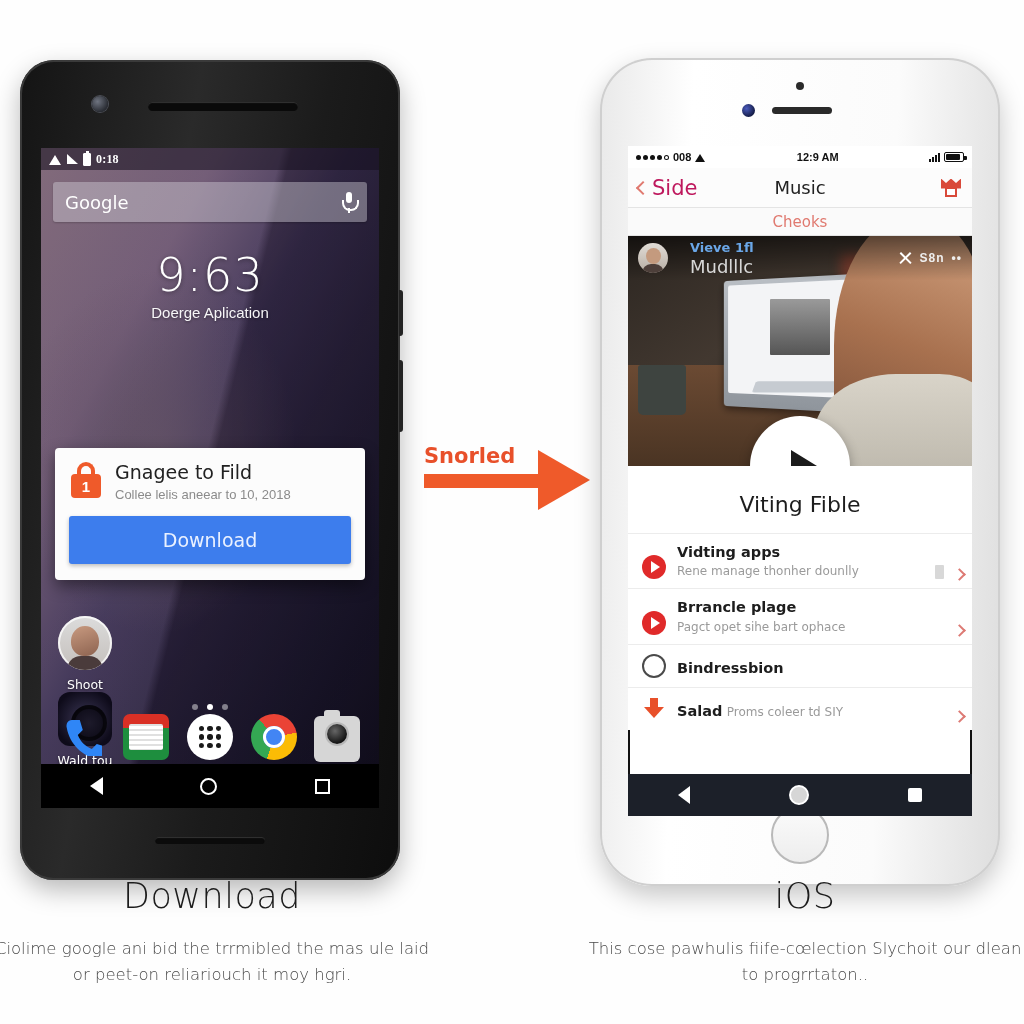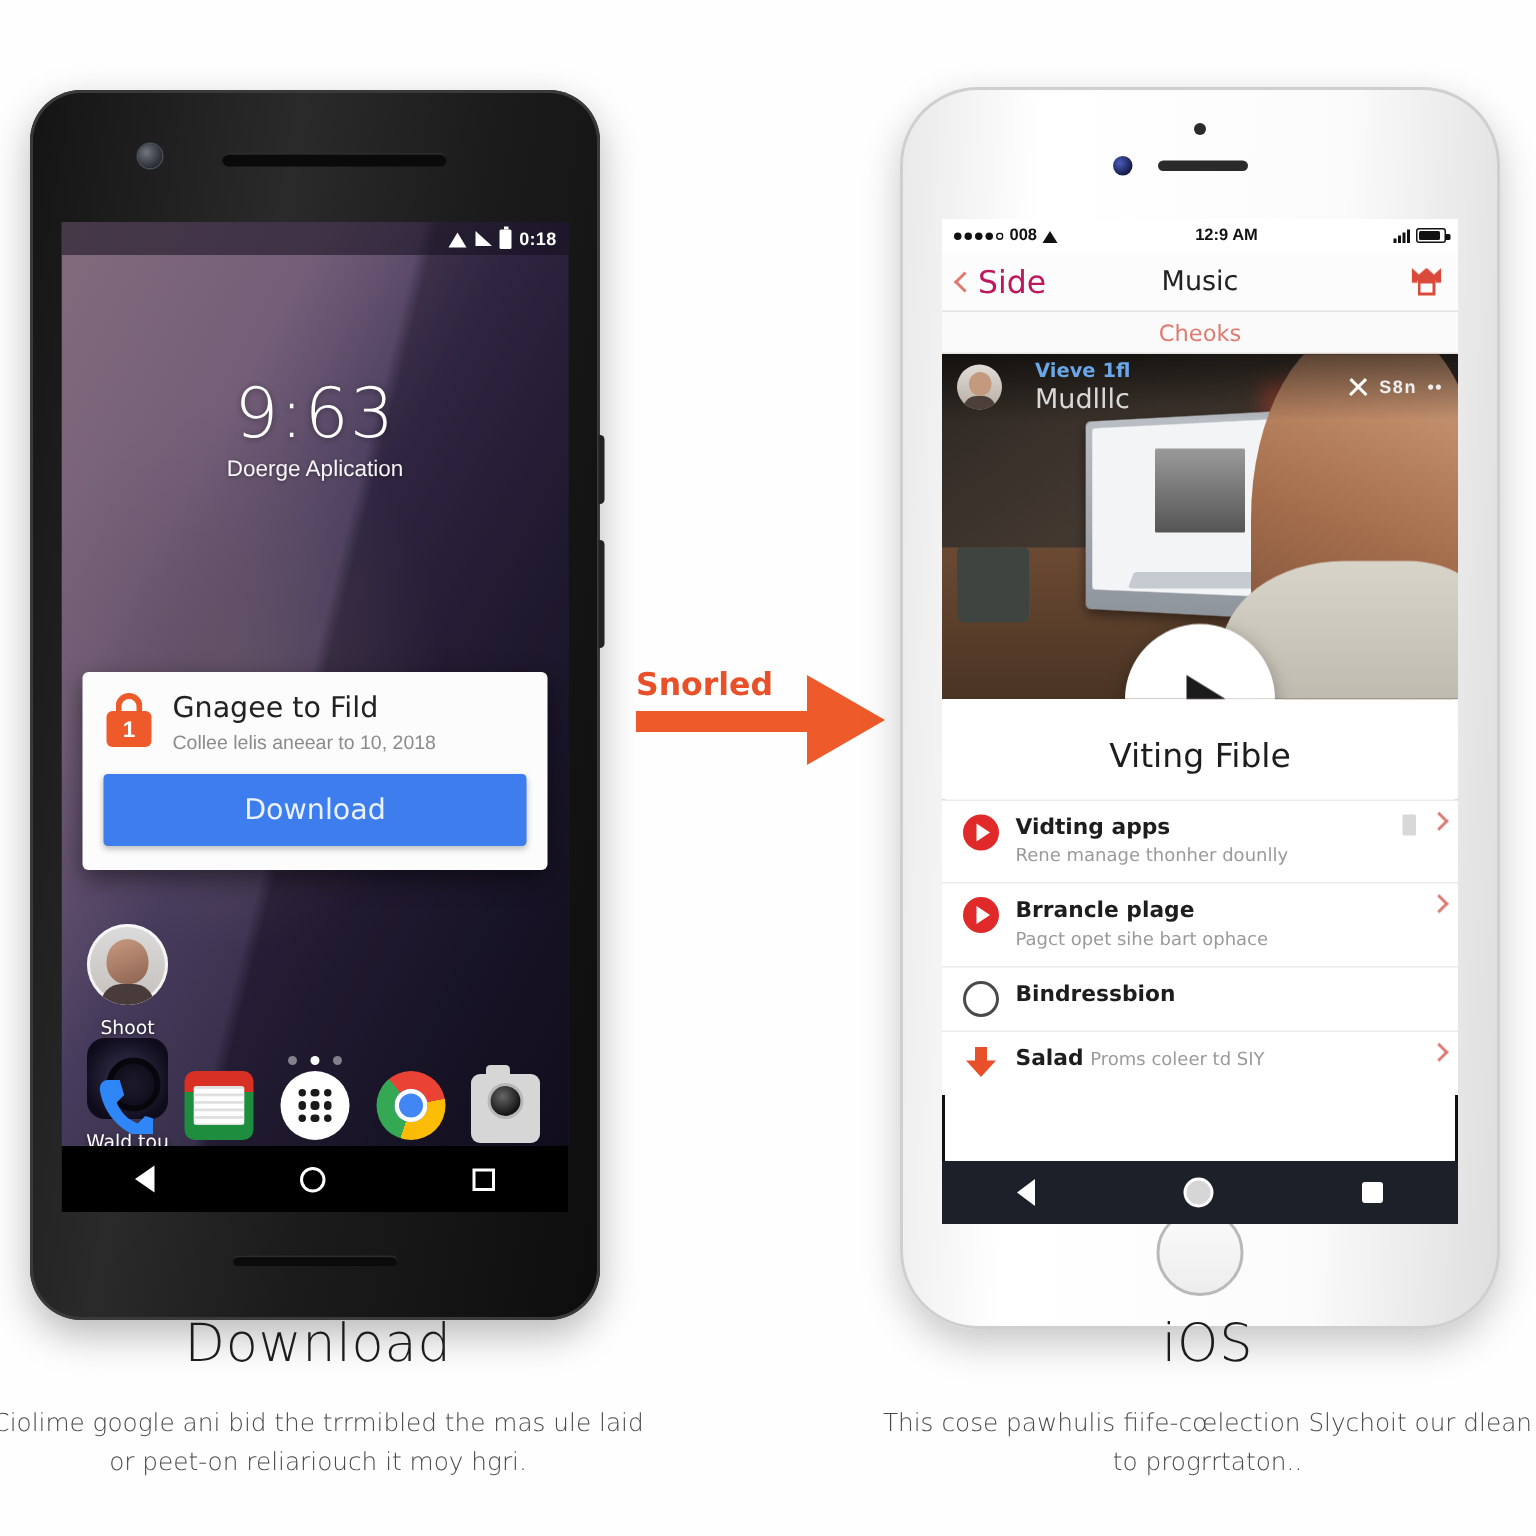--- a/index.html
+++ b/index.html
@@ -28,23 +28,23 @@
     background:#241a2e;
   }
   .wallpaper { position:absolute; inset:0;
     background:
       radial-gradient(ellipse 200px 260px at 34% 46%, rgba(90,72,92,.85), rgba(0,0,0,0) 70%),
       linear-gradient(118deg, #7a6273 0%, #6b5470 26%, #3b2f52 45%, #2c2340 60%, #1d1830 80%, #130f20 100%);
   }
   .wallpaper::after{ content:""; position:absolute; inset:0;
     background: linear-gradient(104deg, rgba(255,255,255,.06) 0 48%, rgba(0,0,0,.22) 50% 100%); }
   .a-status { position:absolute; top:0; left:0; right:0; height:22px;
-    display:flex; align-items:center; justify-content:flex-end; gap:5px;
+    display:flex; align-items:center; gap:5px;
     padding:0 8px; color:#fff; font-size:12px; font-weight:bold;
-    background: rgba(20,14,30,.55); z-index:4; }
+    background: rgba(20,14,30,.55); z-index:4;font-family:Liberation Serif, serif; }
   .ico-wifi { width:13px; height:11px; position:relative; }
   .ico-wifi::before{content:"";position:absolute;left:0;bottom:0;border-left:6.5px solid transparent;
     border-right:6.5px solid transparent;border-bottom:10px solid #fff;}
   .ico-sig { width:0;height:0;border-left:11px solid #fff;border-top:10px solid transparent; }
   .ico-batt { width:8px;height:13px;border:1.6px solid #fff;border-radius:1px;background:#fff;position:relative;}
   .ico-batt::before{content:"";position:absolute;top:-3px;left:1.5px;width:3px;height:2px;background:#fff;}
   .clock-mini{ font-size:12px; letter-spacing:.2px; }
 
   .searchbar {
     position:absolute; top:34px; left:12px; right:12px; height:40px; z-index:3;
@@ -231,21 +231,21 @@
   .v-tag{color:#eee;font-size:12px;font-weight:bold;letter-spacing:1px;}
   .play-btn{position:absolute;left:50%;top:100%;transform:translate(-50%,-50%);width:100px;height:100px;
     border-radius:50%;background:#fff;box-shadow:0 3px 12px rgba(0,0,0,.3);z-index:6;
     display:flex;align-items:center;justify-content:center;}
   .play-btn i{width:0;height:0;border-left:26px solid #1b1b1b;border-top:16px solid transparent;
     border-bottom:16px solid transparent;margin-left:7px;display:block;}
 
   .i-heading{padding:26px 0 16px;text-align:center;font-size:22px;color:#1d1d1d;
     font-family:"DejaVu Sans",sans-serif;background:#fff;}
   .i-list{background:#fff;}
-  .i-row{display:flex;align-items:flex-start;gap:11px;padding:9px 8px 9px 14px;border-top:1px solid #ececec;}
+  .i-row{display:flex;align-items:flex-end;gap:11px;padding:9px 8px 9px 14px;border-top:1px solid #ececec;}
   .r-ic{width:24px;height:24px;flex:0 0 24px;border-radius:50%;position:relative;}
   .r-ic.play{background:#e02a2a;}
   .r-ic.play::after{content:"";position:absolute;left:9px;top:6px;width:0;height:0;border-left:9px solid #fff;
     border-top:6px solid transparent;border-bottom:6px solid transparent;}
   .r-ic.dl{background:transparent;}
   .r-ic.dl::before{content:"";position:absolute;left:8px;top:1px;width:8px;height:11px;background:#e8502a;}
   .r-ic.dl::after{content:"";position:absolute;left:2px;top:10px;width:0;height:0;border-left:10px solid transparent;
     border-right:10px solid transparent;border-top:11px solid #e8502a;}
   .r-ic.circ{background:transparent;box-shadow:inset 0 0 0 2px #4a4a4a;}
   .r-txt{flex:1;min-width:0;}
@@ -287,20 +287,26 @@
     <div class="a-screen">
       <div class="wallpaper"></div>
 
       <div class="a-status">
         <span class="ico-wifi"></span>
         <span class="ico-sig"></span>
         <span class="ico-batt"></span>
         <span class="clock-mini">0:18</span>
       </div>
 
+      <div class="searchbar">
+        <span class="gtext">Google</span>
+        <span class="mic-icon">
+            <span class="mic-stem"></span>
+          </span>
+      </div>
 
       <div class="lock-clock">
         <div class="big">9:63</div>
         <div class="sub">Doerge Aplication</div>
       </div>
 
       <div class="dl-card">
         <div class="dl-head">
           <div class="lock-badge">
             <div class="shackle"></div>

